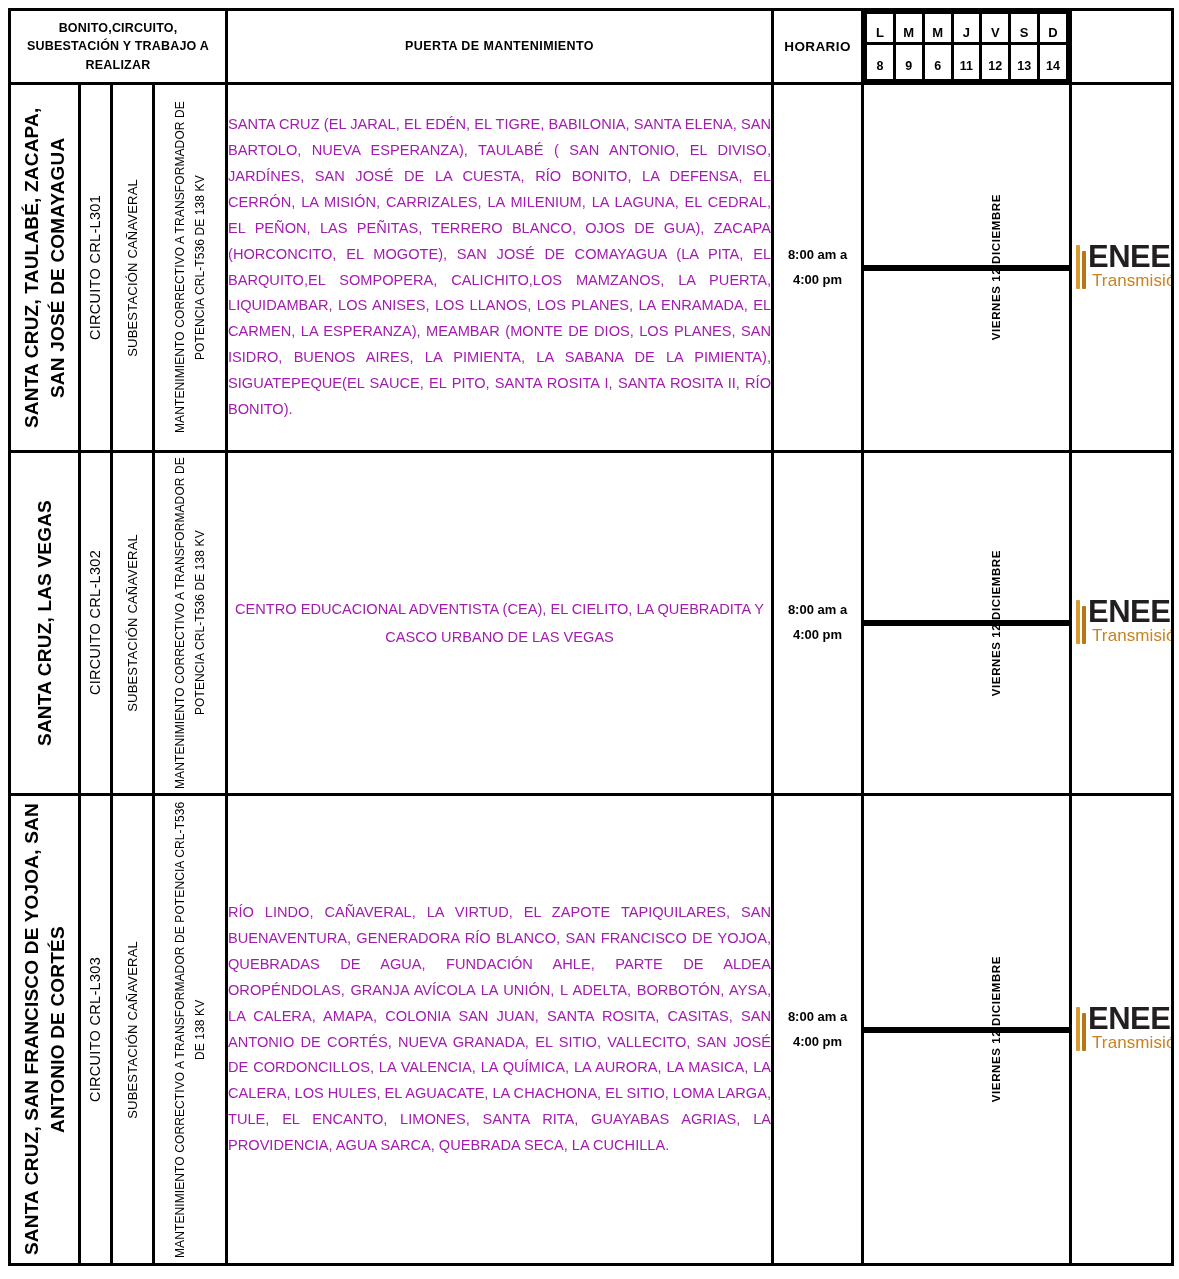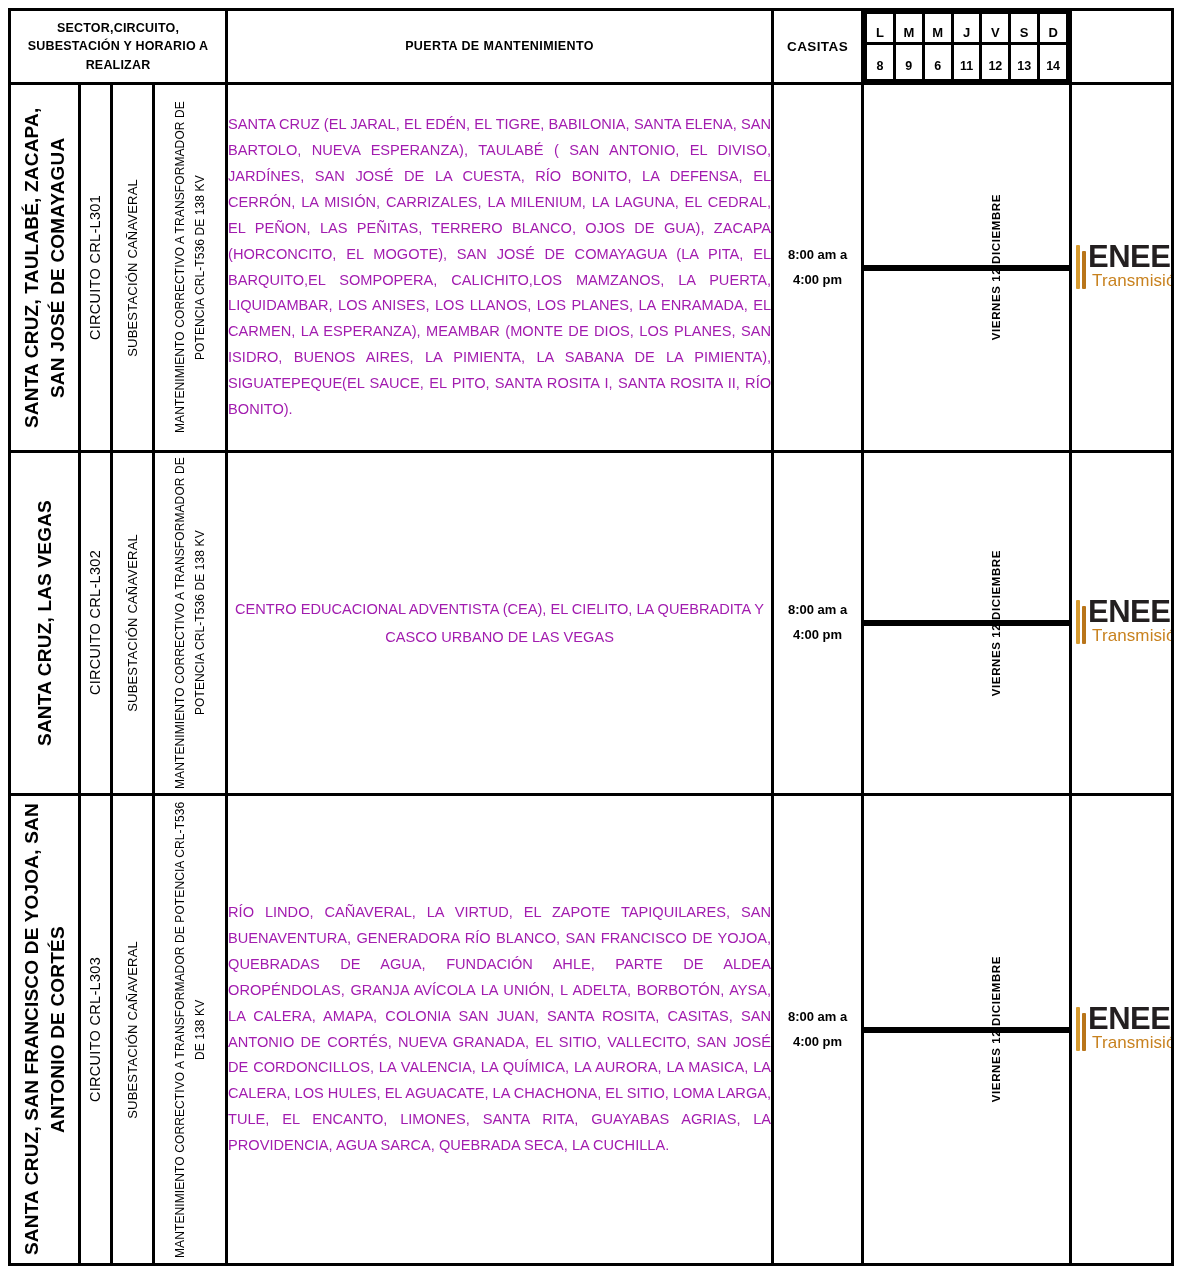--- a/index.html
+++ b/index.html
@@ -243,23 +243,23 @@
       <col style="width:42px">
       <col style="width:73px">
       <col style="width:546px">
       <col style="width:90px">
       <col style="width:208px">
       <col style="width:102px">
     </colgroup>
 
     <tbody>
         <tr>
-      <th class="hdr hdr-sector" colspan="4">SECTOR,CIRCUITO, SUBESTACIÓN Y HORARIO A REALIZAR</th>
+      <th class="hdr hdr-sector" colspan="4">BONITO,CIRCUITO, SUBESTACIÓN Y TRABAJO A REALIZAR</th>
       <th class="hdr hdr-zonas">PUERTA DE MANTENIMIENTO</th>
-      <th class="hdr hdr-horario">CASITAS</th>
+      <th class="hdr hdr-horario">HORARIO</th>
       <th class="daybox">
         <table class="daytable">
           <tbody>
                 <tr class="letters">
             <td>L</td>
             <td>M</td>
             <td>M</td>
             <td>J</td>
             <td>V</td>
             <td>S</td>

